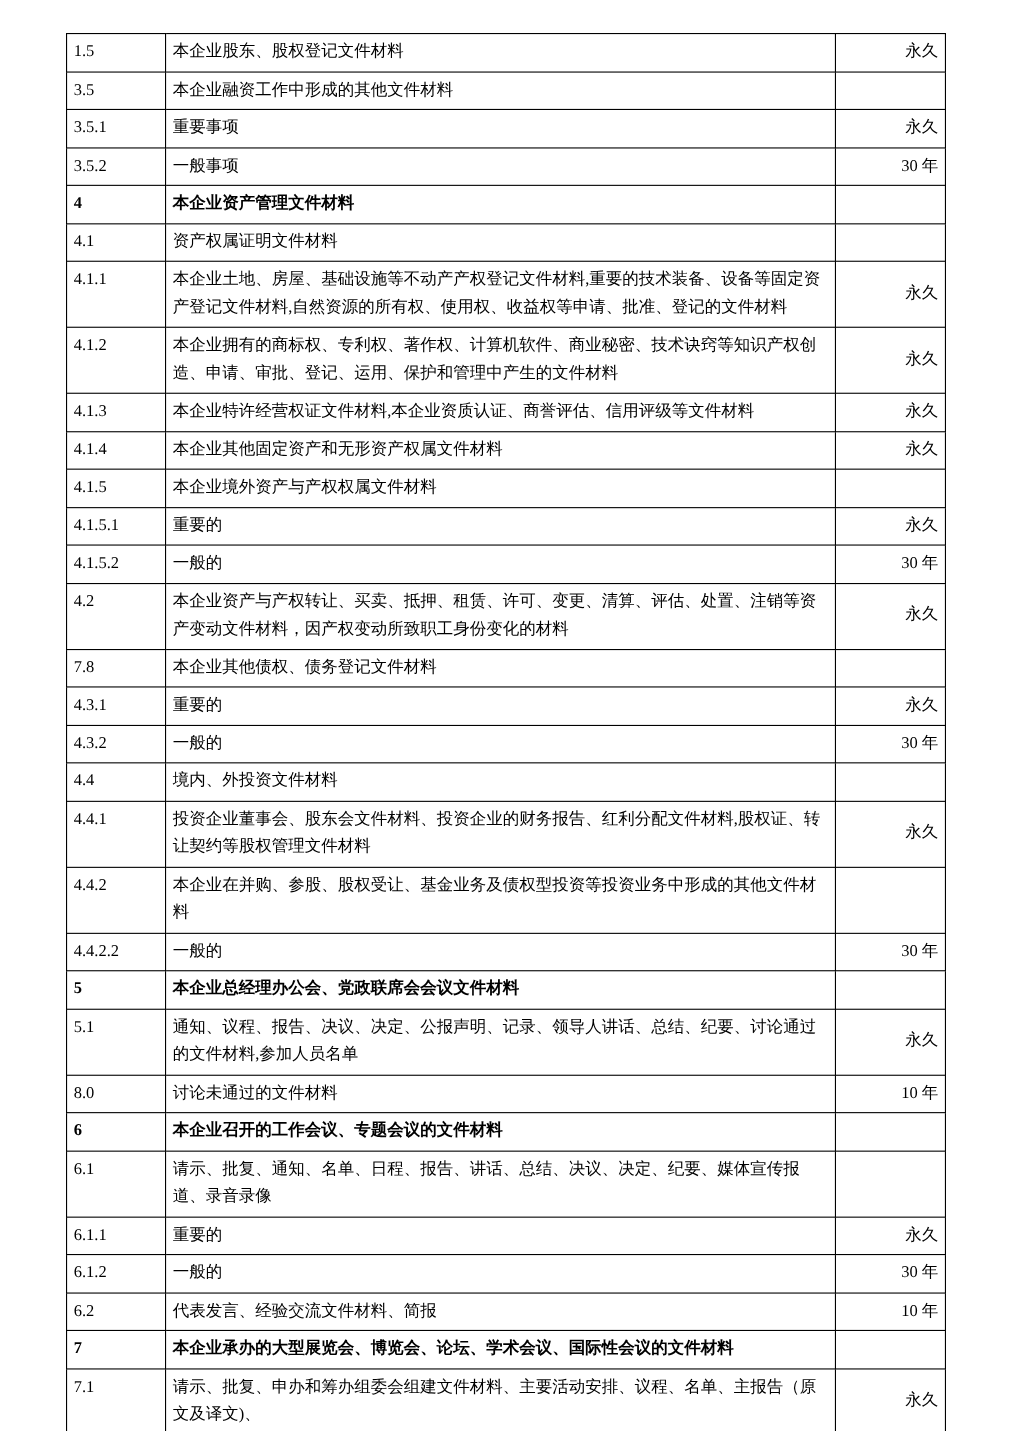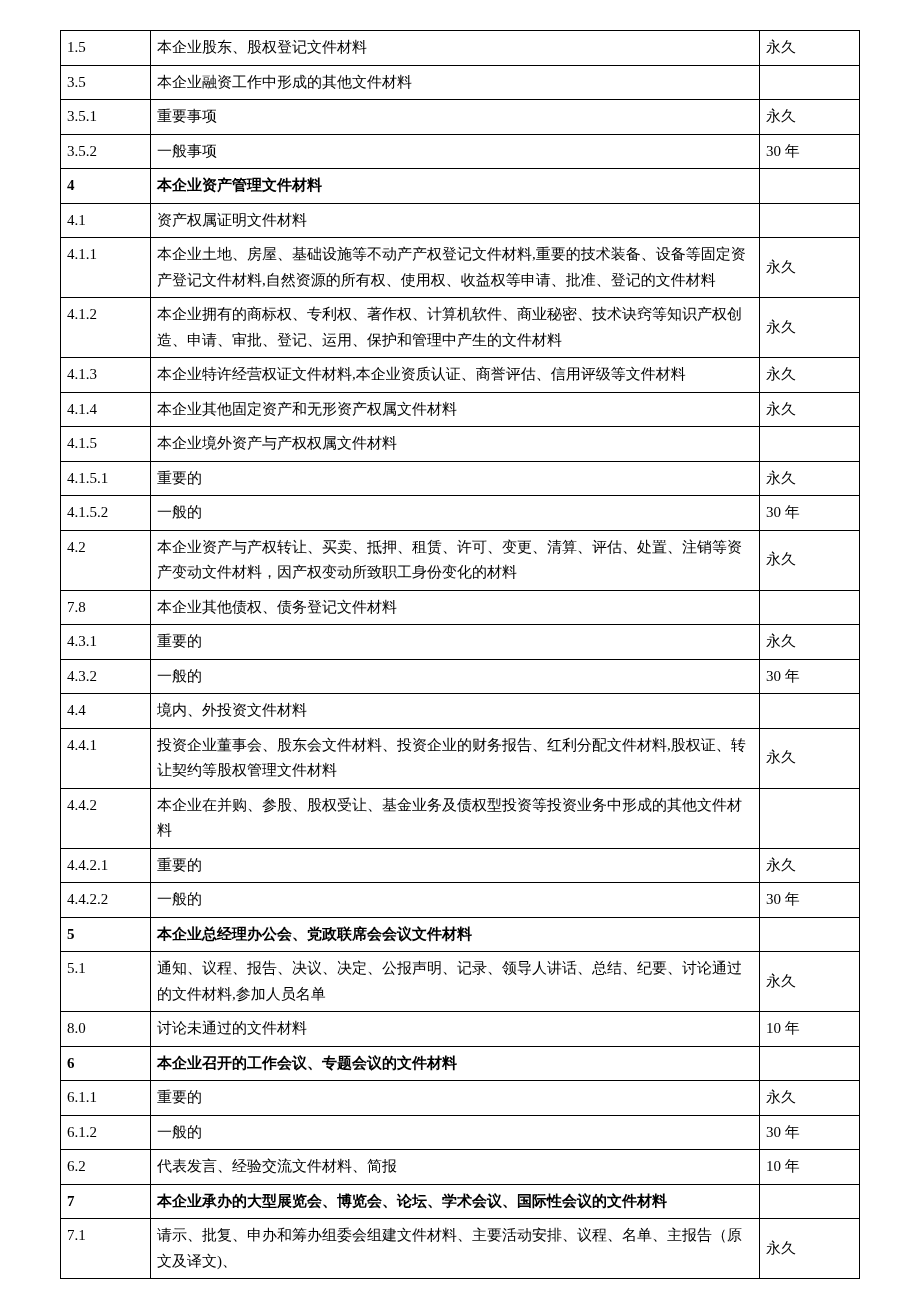--- a/index.html
+++ b/index.html
@@ -22,21 +22,21 @@
   td {
     border: 1px solid #000;
     padding: 4px 6px;
     vertical-align: top;
     line-height: 1.7;
     word-break: break-all;
   }
   col.c1 { width: 90px; }
   col.c2 { width: auto; }
   col.c3 { width: 100px; }
-  td.center { text-align: left; vertical-align: middle; }
+  td.center { text-align: right; vertical-align: middle; }
   td.bold { font-weight: bold; }
 </style>
 </head>
 <body>
 
 <div class="page">
   <table>
     <colgroup>
       <col class="c1">
         <col class="c2">
@@ -137,25 +137,20 @@
           <td>4.4.1</td>
           <td>投资企业董事会、股东会文件材料、投资企业的财务报告、红利分配文件材料,股权证、转让契约等股权管理文件材料</td>
           <td class="center">永久</td>
         </tr>
         <tr>
           <td>4.4.2</td>
           <td>本企业在并购、参股、股权受让、基金业务及债权型投资等投资业务中形成的其他文件材料</td>
           <td class="center"></td>
         </tr>
         <tr>
-          <td>4.4.2.1</td>
-          <td>重要的</td>
-          <td class="center">永久</td>
-        </tr>
-        <tr>
           <td>4.4.2.2</td>
           <td>一般的</td>
           <td class="center">30 年</td>
         </tr>
         <tr>
           <td class="bold">5</td>
           <td class="bold">本企业总经理办公会、党政联席会会议文件材料</td>
           <td class="center"></td>
         </tr>
         <tr>
@@ -164,20 +159,25 @@
           <td class="center">永久</td>
         </tr>
         <tr>
           <td>8.0</td>
           <td>讨论未通过的文件材料</td>
           <td class="center">10 年</td>
         </tr>
         <tr>
           <td class="bold">6</td>
           <td class="bold">本企业召开的工作会议、专题会议的文件材料</td>
+          <td class="center"></td>
+        </tr>
+        <tr>
+          <td>6.1</td>
+          <td>请示、批复、通知、名单、日程、报告、讲话、总结、决议、决定、纪要、媒体宣传报道、录音录像</td>
           <td class="center"></td>
         </tr>
         <tr>
           <td>6.1.1</td>
           <td>重要的</td>
           <td class="center">永久</td>
         </tr>
         <tr>
           <td>6.1.2</td>
           <td>一般的</td>

